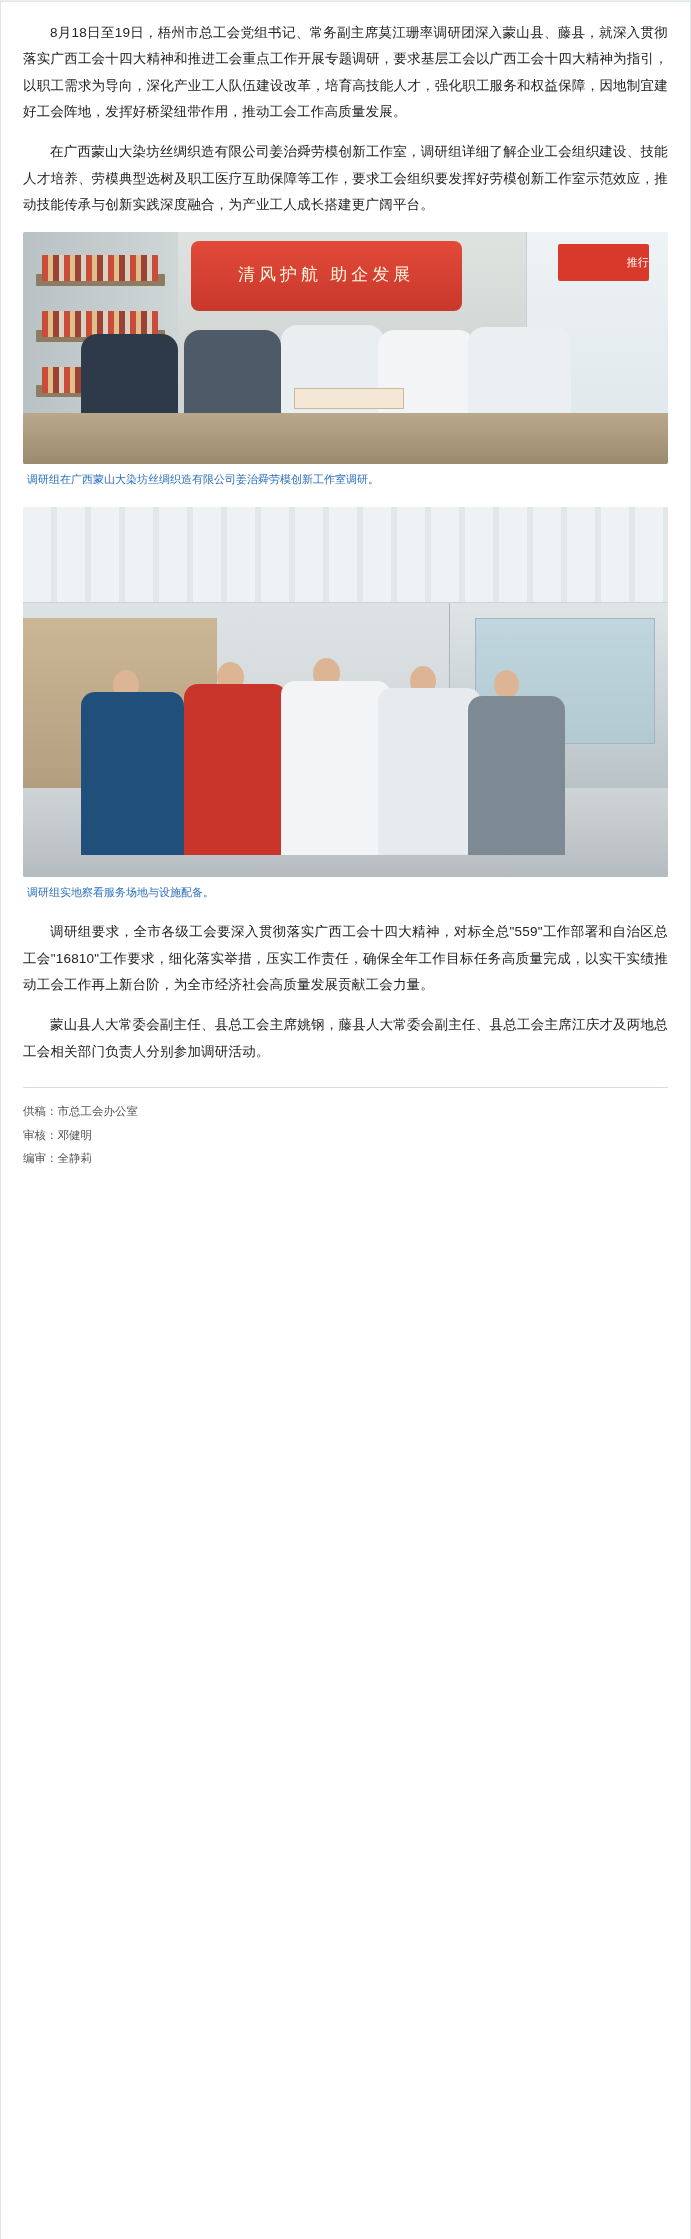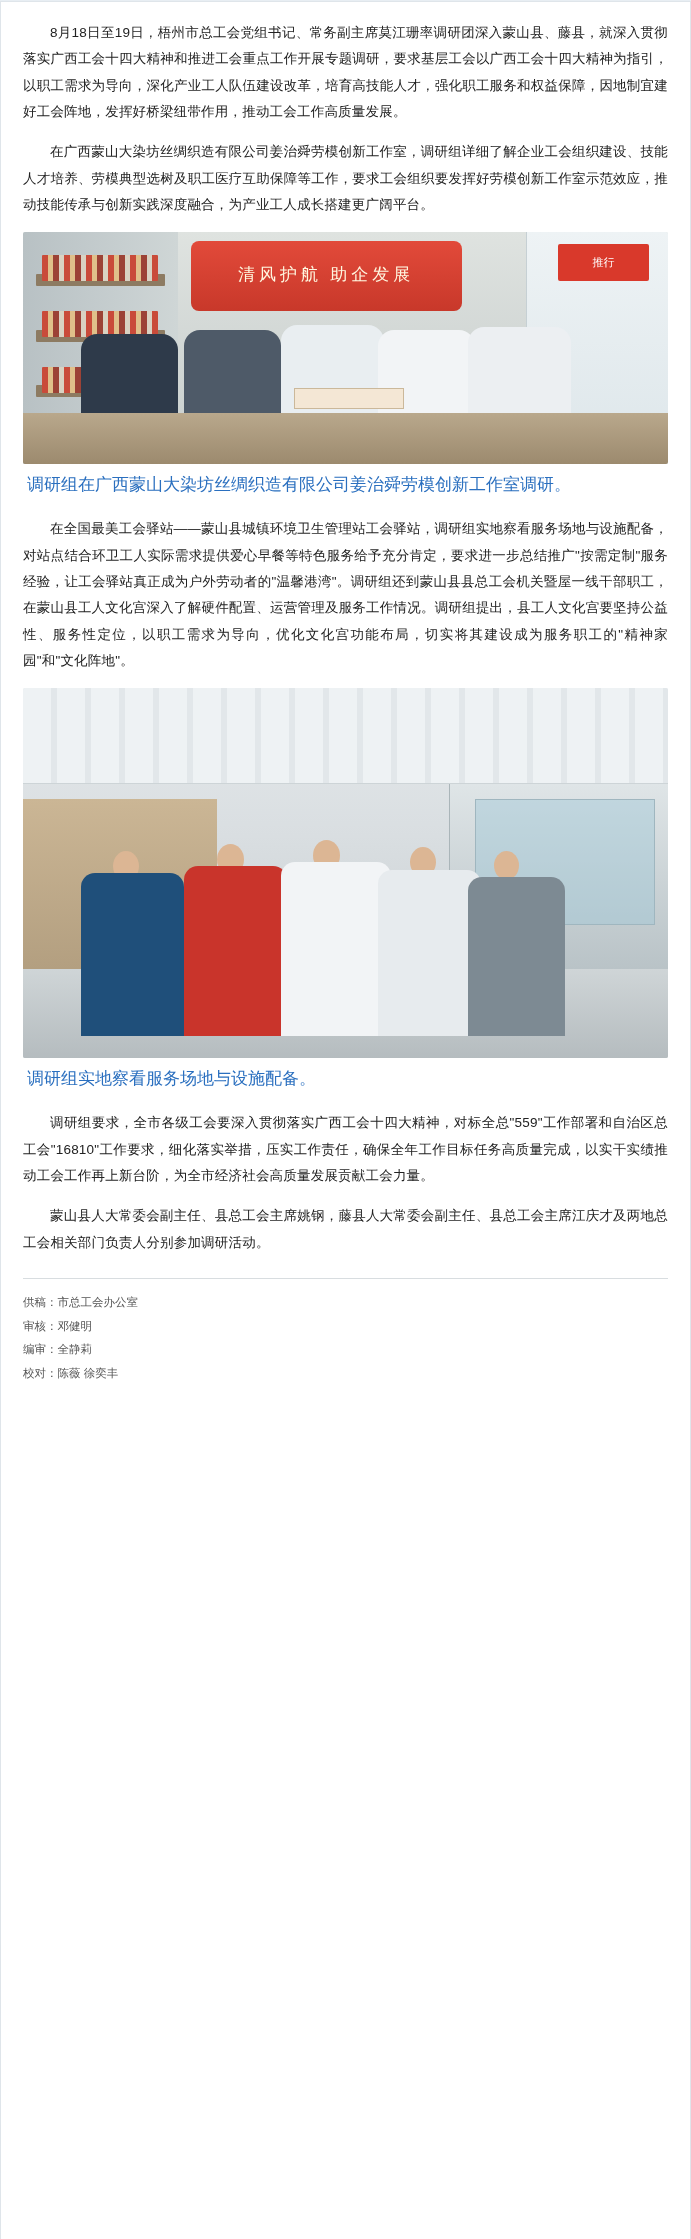--- a/index.html
+++ b/index.html
@@ -31,21 +31,21 @@
     text-align: center;
   }
   .figure .photo {
     width: 100%;
     display: block;
     border-radius: 2px;
     overflow: hidden;
     position: relative;
   }
   .caption {
-    font-size: 17px;
+    font-size: 11px;
     color: #2a6fbf;
     margin-top: 7px;
     text-align: left;
     padding-left: 4px;
     line-height: 1.6;
   }
 
   
   .photo1 {
     height: 232px;
@@ -150,21 +150,21 @@
       <div class="p1-wallpanel-left"></div>
       <div class="p1-shelf" style="top:18%"></div>
       <div class="p1-books" style="top:10%"></div>
       <div class="p1-shelf" style="top:42%"></div>
       <div class="p1-books" style="top:34%"></div>
       <div class="p1-shelf" style="top:66%"></div>
       <div class="p1-books" style="top:58%"></div>
 
       <div class="p1-banner">清风护航 助企发展</div>
       <div class="p1-rightpanel"></div>
-      <div class="p1-redtag" style="color:#fff;font-size:11px;text-align:center;line-height:37px;">推行</div>
+      <div class="p1-redtag" style="color:#fff;font-size:11px;text-align:right;line-height:37px;">推行</div>
 
       <div class="p1-head" style="left:14%;top:46%;width:24px;height:28px;"></div>
       <div class="p1-cloth" style="left:9%;width:15%;height:34%;background:#2e3a4a;"></div>
 
       <div class="p1-head" style="left:30%;top:45%;width:25px;height:29px;"></div>
       <div class="p1-cloth" style="left:25%;width:15%;height:36%;background:#4e5a68;"></div>
 
       <div class="p1-head" style="left:45%;top:42%;width:26px;height:30px;"></div>
       <div class="p1-cloth" style="left:40%;width:16%;height:38%;background:#e9eef1;"></div>
 
@@ -173,21 +173,20 @@
 
       <div class="p1-head" style="left:74%;top:43%;width:26px;height:30px;"></div>
       <div class="p1-cloth" style="left:69%;width:16%;height:37%;background:#eceff2;"></div>
 
       <div class="p1-table"></div>
       <div style="position:absolute;left:42%;bottom:24%;width:17%;height:9%;background:#f4e7d5;border:1px solid #cbb89a;"></div>
     </div>
     <figcaption class="caption">调研组在广西蒙山大染坊丝绸织造有限公司姜治舜劳模创新工作室调研。</figcaption>
   </figure>
 
-  <p class="body-para">在全国最美工会驿站——蒙山县城镇环境卫生管理站工会驿站，调研组实地察看服务场地与设施配备，对站点结合环卫工人实际需求提供爱心早餐等特色服务给予充分肯定，要求进一步总结推广"按需定制"服务经验，让工会驿站真正成为户外劳动者的"温馨港湾"。调研组还到蒙山县县总工会机关暨屋一线干部职工，在蒙山县工人文化宫深入了解硬件配置、运营管理及服务工作情况。调研组提出，县工人文化宫要坚持公益性、服务性定位，以职工需求为导向，优化文化宫功能布局，切实将其建设成为服务职工的"精神家园"和"文化阵地"。</p>
 
   <figure class="figure">
     <div class="photo photo2">
       <div class="p2-ceiling"></div>
       <div class="p2-wood"></div>
       <div class="p2-counter"></div>
       <div class="p2-glass"></div>
       <div class="p2-floor"></div>
 
       <div class="p2-head" style="left:14%;top:44%;width:26px;height:30px;"></div>
@@ -215,17 +214,14 @@
 
   <div class="meta-line">
     <span class="k">供稿：</span><span>市总工会办公室</span>
   </div>
   <div class="meta-line">
     <span class="k">审核：</span><span>邓健明</span>
   </div>
   <div class="meta-line">
     <span class="k">编审：</span><span>全静莉</span>
   </div>
-  <div class="meta-line">
-    <span class="k">校对：</span><span>陈薇 徐奕丰</span>
-  </div>
 
 </div>
 
 </body></html>

